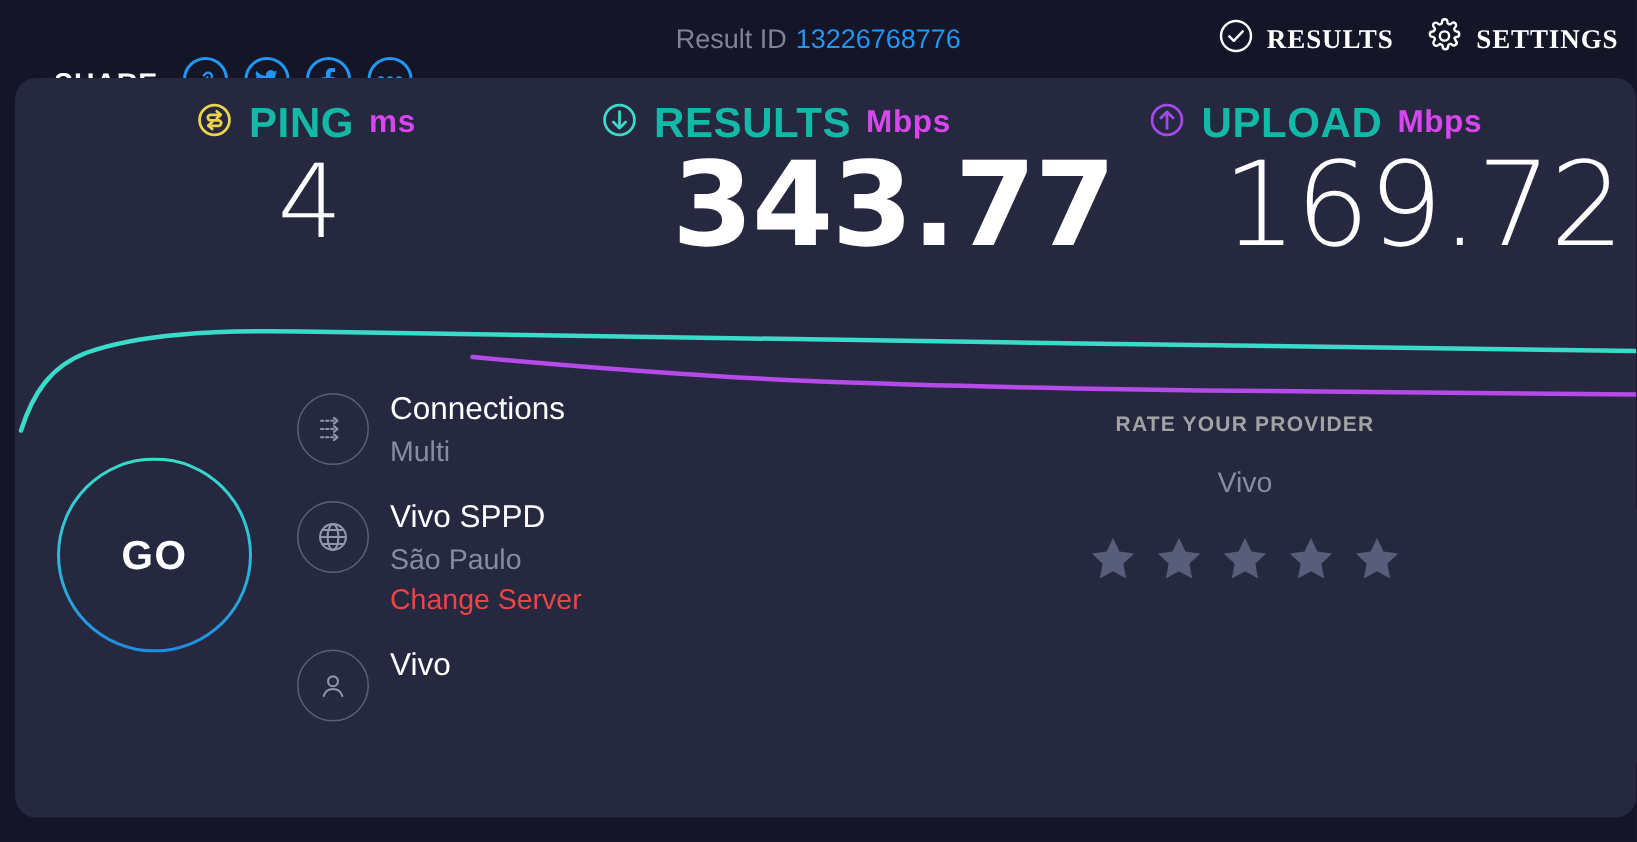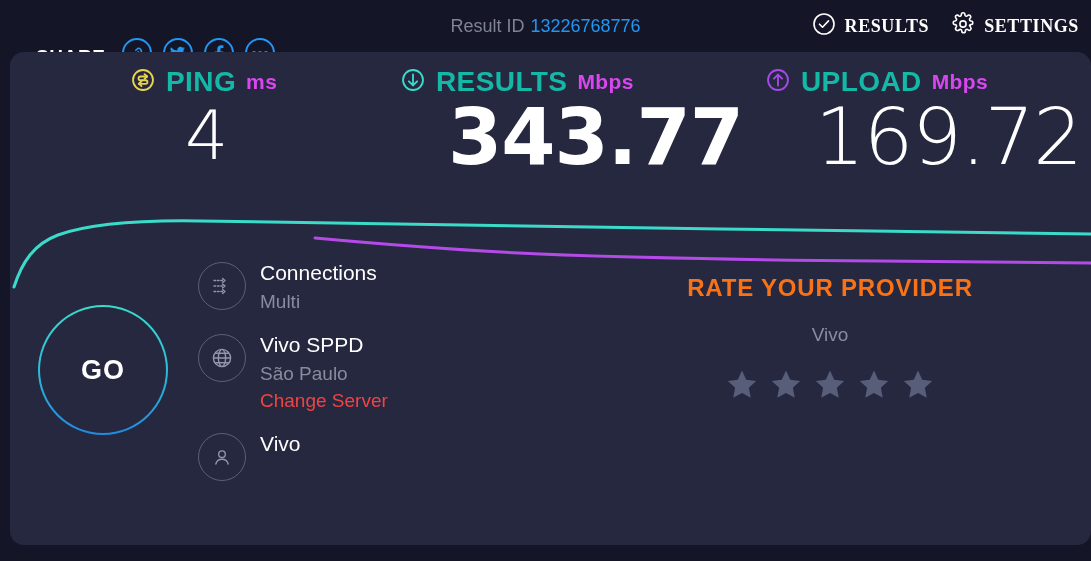--- a/index.html
+++ b/index.html
@@ -268,24 +268,24 @@
 
   
   .rate {
     position: absolute;
     left: 640px;
     top: 222px;
     width: 360px;
     text-align: center;
   }
   .rate-title {
-    font-size: 24px;
+    font-size: 14px;
     font-weight: bold;
     letter-spacing: 0.8px;
-    color: #f97316;
+    color: #a3a3a3;
   }
   .rate-provider {
     margin-top: 22px;
     font-size: 19px;
     color: #878c9e;
   }
   .stars {
     margin-top: 22px;
     display: flex;
     justify-content: center;

